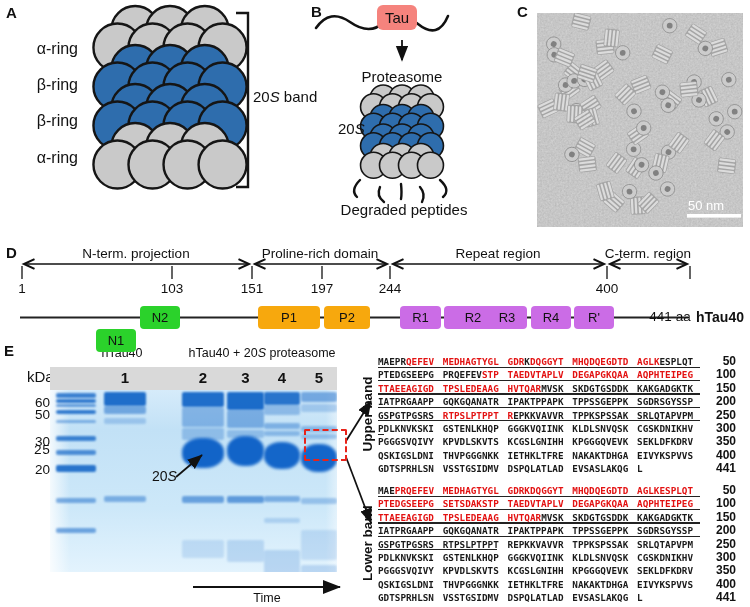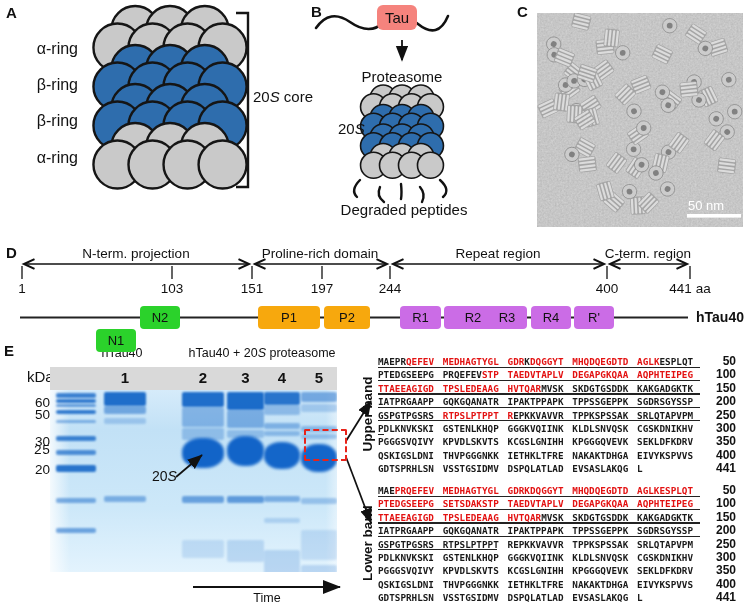--- a/index.html
+++ b/index.html
@@ -75,21 +75,21 @@
       <circle cx="204.8" cy="147" r="24" fill="#c9c9c9" stroke="#151515" stroke-width="2.4"></circle>
       <circle cx="117.44" cy="164.55" r="24" fill="#c9c9c9" stroke="#151515" stroke-width="2.4"></circle>
       <circle cx="152.48" cy="164.55" r="24" fill="#c9c9c9" stroke="#151515" stroke-width="2.4"></circle>
       <circle cx="187.52" cy="164.55" r="24" fill="#c9c9c9" stroke="#151515" stroke-width="2.4"></circle>
       <circle cx="222.56" cy="164.55" r="24" fill="#c9c9c9" stroke="#151515" stroke-width="2.4"></circle>
     </svg>
   <div class="ab ringlbl" style="left:20px;top:40px">α-ring</div>
   <div class="ab ringlbl" style="left:20px;top:76px">β-ring</div>
   <div class="ab ringlbl" style="left:20px;top:112px">β-ring</div>
   <div class="ab ringlbl" style="left:20px;top:149px">α-ring</div>
-  <div class="ab lab15" style="left:253px;top:88px"><span>20</span><span class="it">S</span><span> core</span></div>
+  <div class="ab lab15" style="left:253px;top:88px"><span>20</span><span class="it">S</span><span> band</span></div>
 
   <div class="ab plabel" style="left:311px;top:3px">B</div>
   <svg id="svg-b" width="210" height="230" style="left:300px;top:0">
     <defs>
       <marker id="ahb" markerWidth="10" markerHeight="8" refX="8" refY="3.5" orient="auto">
         <path d="M0,0 L9,3.5 L0,7 z" fill="#111"></path>
       </marker>
     </defs>
     <path d="M16,28 Q30,8 50,22 T 84,22 T 118,24 T 148,16" fill="none" stroke="#111" stroke-width="2.6" stroke-linecap="round"></path>
     <line x1="102" y1="40" x2="102" y2="60" stroke="#111" stroke-width="1.8" marker-end="url(#ahb)"></line>
@@ -549,21 +549,21 @@
       <div class="region-lbl" style="left: 498px;">Repeat region</div>
       <div class="region-lbl" style="left: 648px;">C-term. region</div>
     </div>
   <div id="d-ticknums">
       <div class="tick-num" style="left: 22px;">1</div>
       <div class="tick-num" style="left: 172px;">103</div>
       <div class="tick-num" style="left: 252px;">151</div>
       <div class="tick-num" style="left: 322px;">197</div>
       <div class="tick-num" style="left: 390px;">244</div>
       <div class="tick-num" style="left: 607px;">400</div>
-      <div class="tick-num" style="left: 690px;">441 aa</div>
+      <div class="tick-num" style="left: 670px; margin-top: 28px;">441 aa</div>
     </div>
   <div id="d-domains">
       <div class="dom" style="left: 96px; width: 40px; background: rgb(43, 210, 43); margin-top: 23px;">N1</div>
       <div class="dom" style="left: 140px; width: 40px; background: rgb(43, 210, 43);">N2</div>
       <div class="dom" style="left: 258px; width: 62px; background: rgb(247, 168, 13);">P1</div>
       <div class="dom" style="left: 324px; width: 46px; background: rgb(247, 168, 13);">P2</div>
       <div class="dom" style="left: 400px; width: 41px; background: rgb(203, 108, 230);">R1</div>
       <div class="dom" style="left: 444px; width: 58px; background: rgb(203, 108, 230);">R2</div>
       <div class="dom" style="left: 487px; width: 40px; background: rgb(203, 108, 230);">R3</div>
       <div class="dom" style="left: 531px; width: 40px; background: rgb(203, 108, 230);">R4</div>

